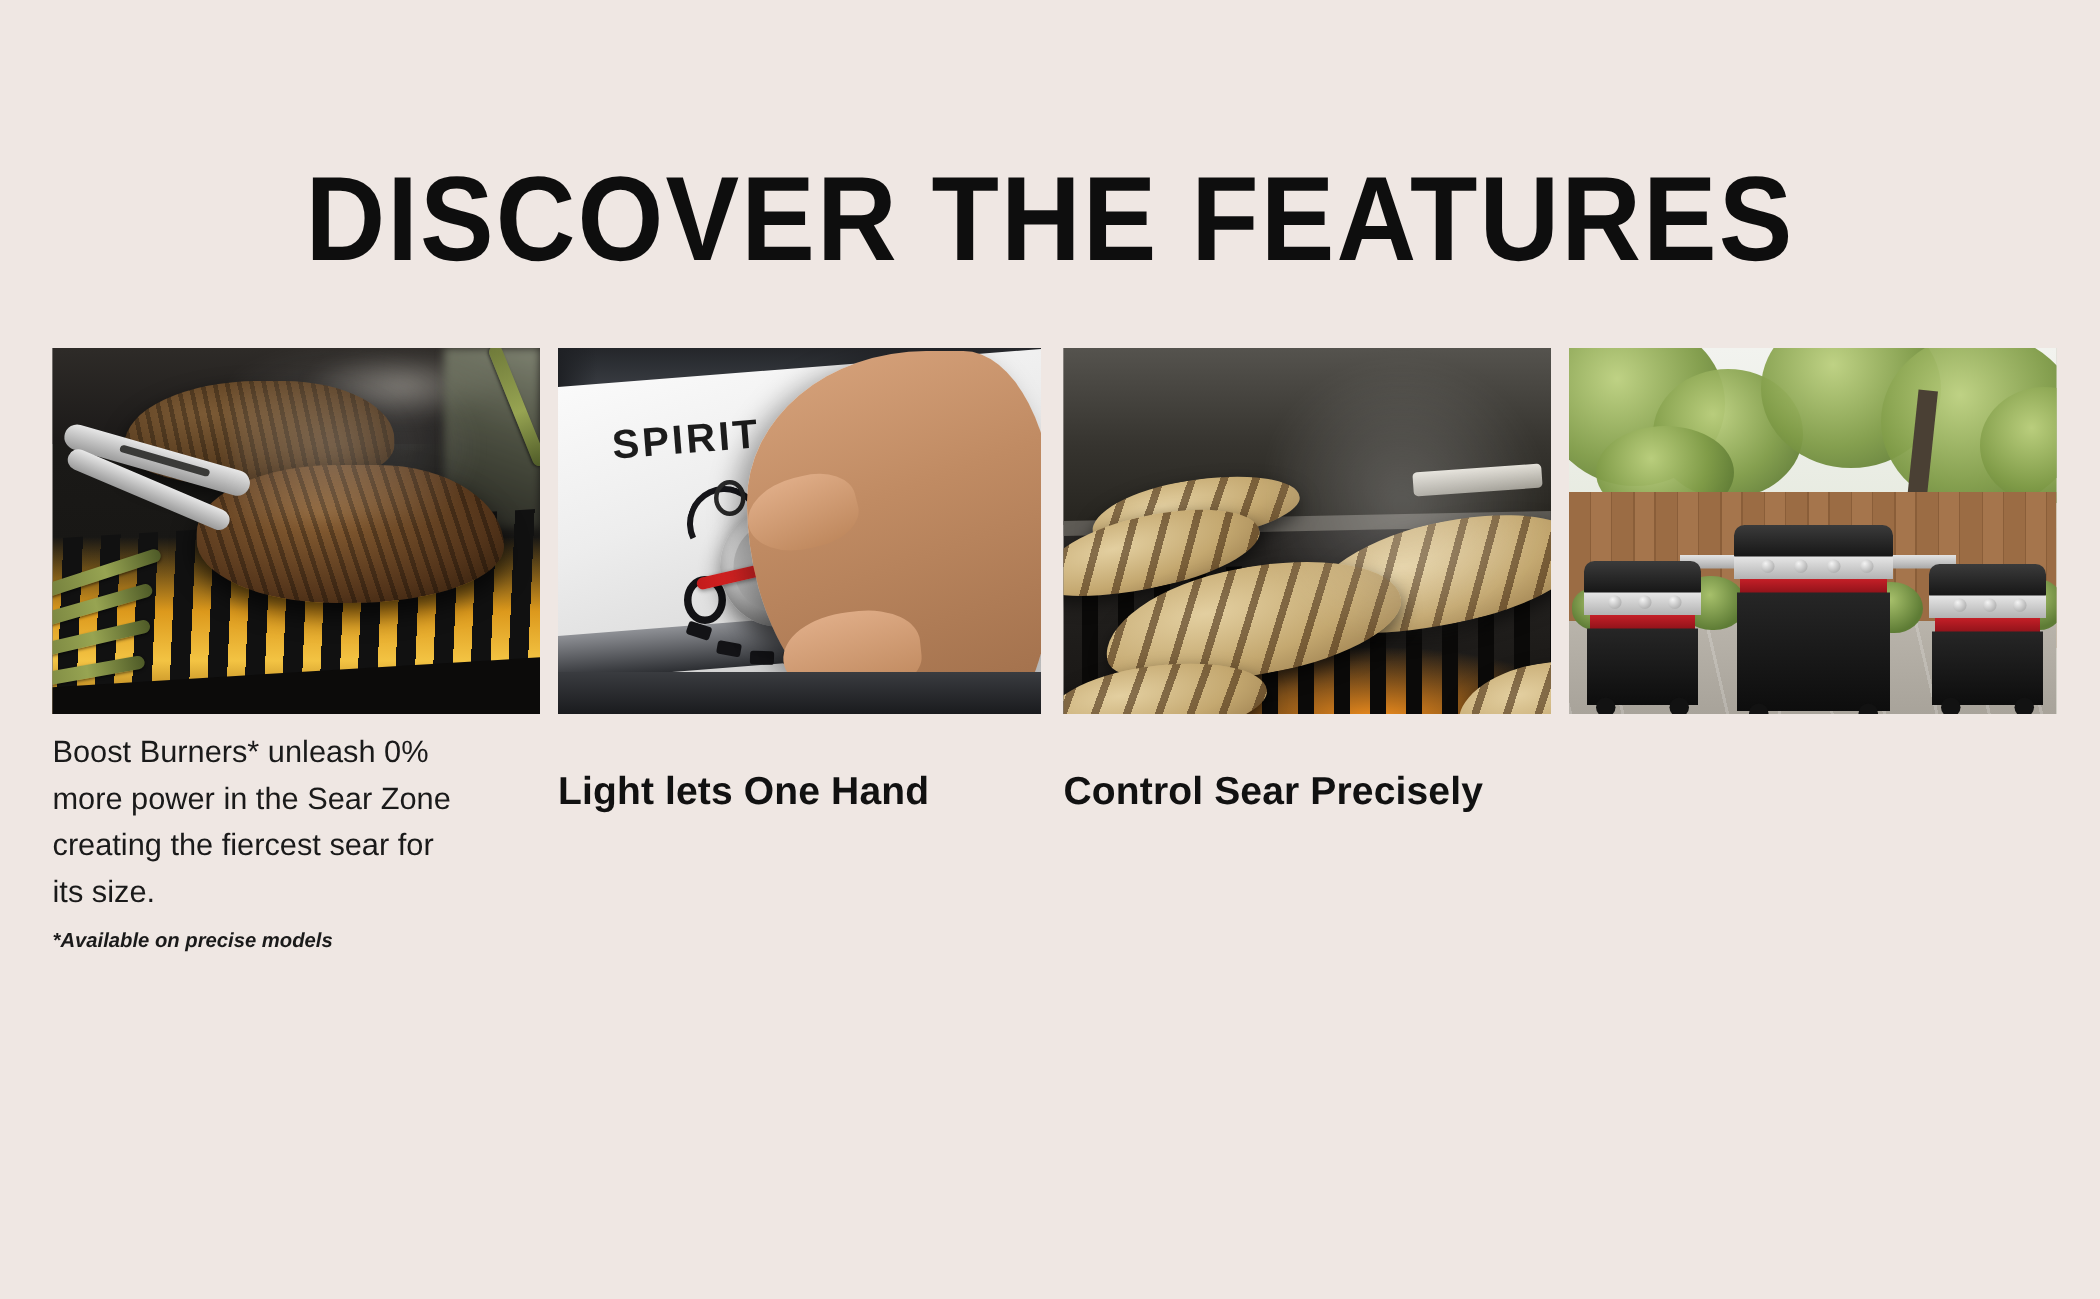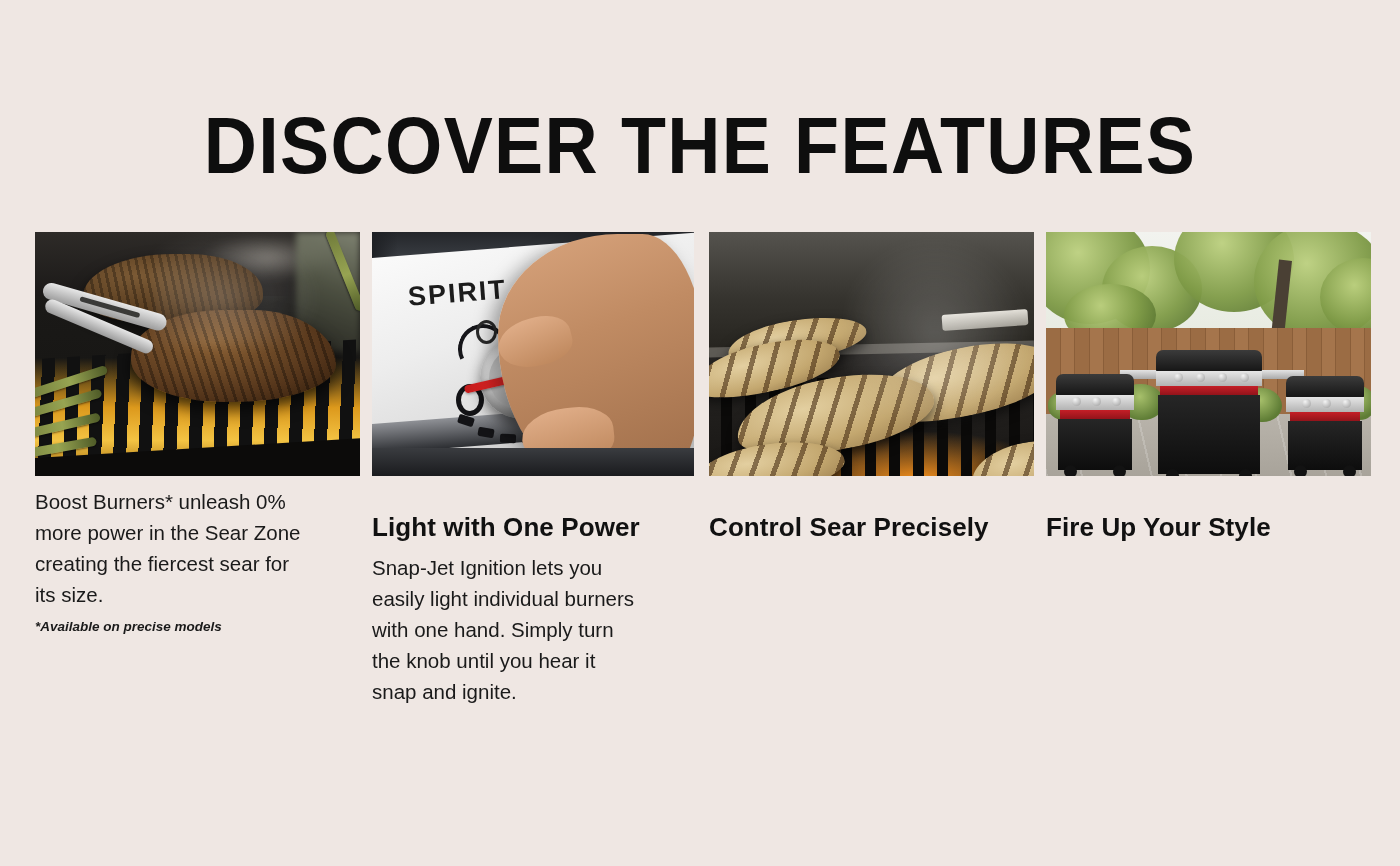--- a/index.html
+++ b/index.html
@@ -438,26 +438,21 @@
             <i></i>
             <i></i>
         </div>
         <div class="knob"></div>
         <div class="pointer"></div>
         <div class="hand"></div>
         <div class="finger f1"></div>
         <div class="finger f2"></div>
         <div class="darkbot"></div>
       </div>
-      <h2 class="card-title">Light with One Power</h2>
-      <p class="card-body">Snap-Jet Ignition lets you
-easily light individual burners
-with one hand. Simply turn
-the knob until you hear it
-snap and ignite.</p>
+      <h2 class="card-title">Light lets One Hand</h2>
       <p class="card-note"></p>
     </div>
 
     <div class="card">
       <div class="thumb ph-chicken">
         <div class="lid"></div>
         <div class="lid-lip"></div>
         <div class="handle"></div>
         <div class="ember"></div>
         <div class="grates"></div>
@@ -519,18 +514,17 @@
           <div class="ctrl"></div>
           <div class="knob" style="left:16px"></div>
           <div class="knob" style="left:36px"></div>
           <div class="knob" style="left:56px"></div>
           <div class="red"></div>
           <div class="cab"></div>
           <div class="wheel" style="left:8px"></div>
           <div class="wheel" style="right:8px"></div>
         </div>
       </div>
-      <h2 class="card-title">Fire Up Your Style</h2>
       <p class="card-note"></p>
     </div>
 
   </div>
 </div>
 
 </body></html>

